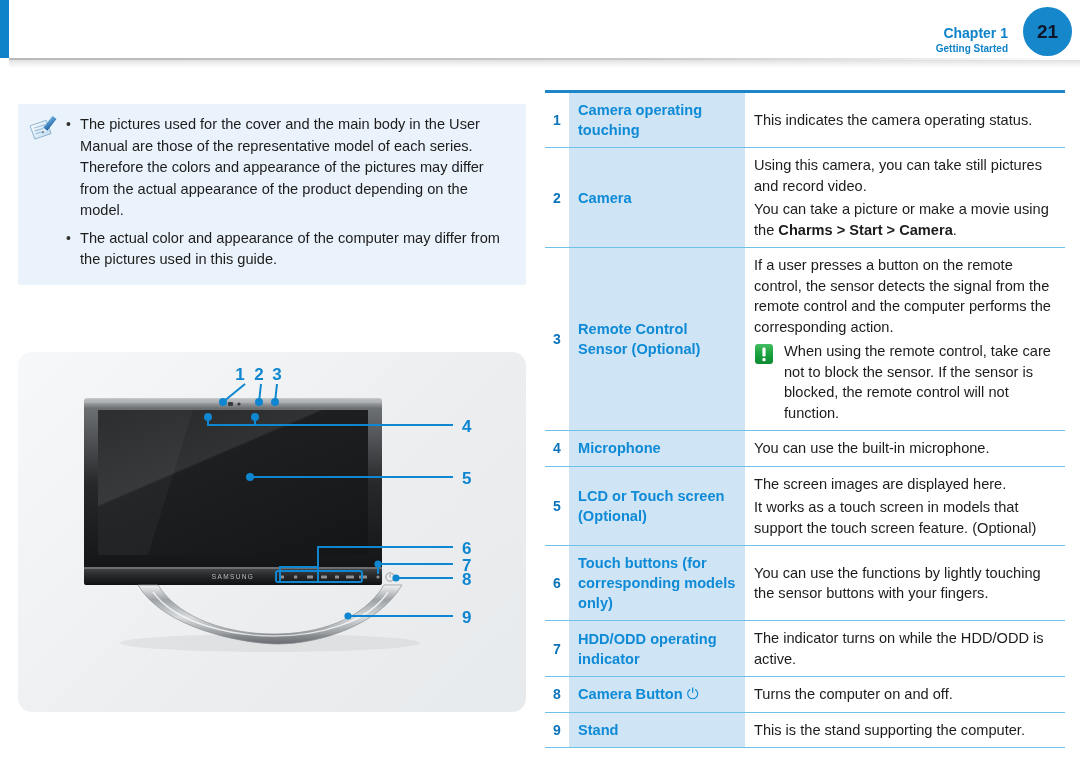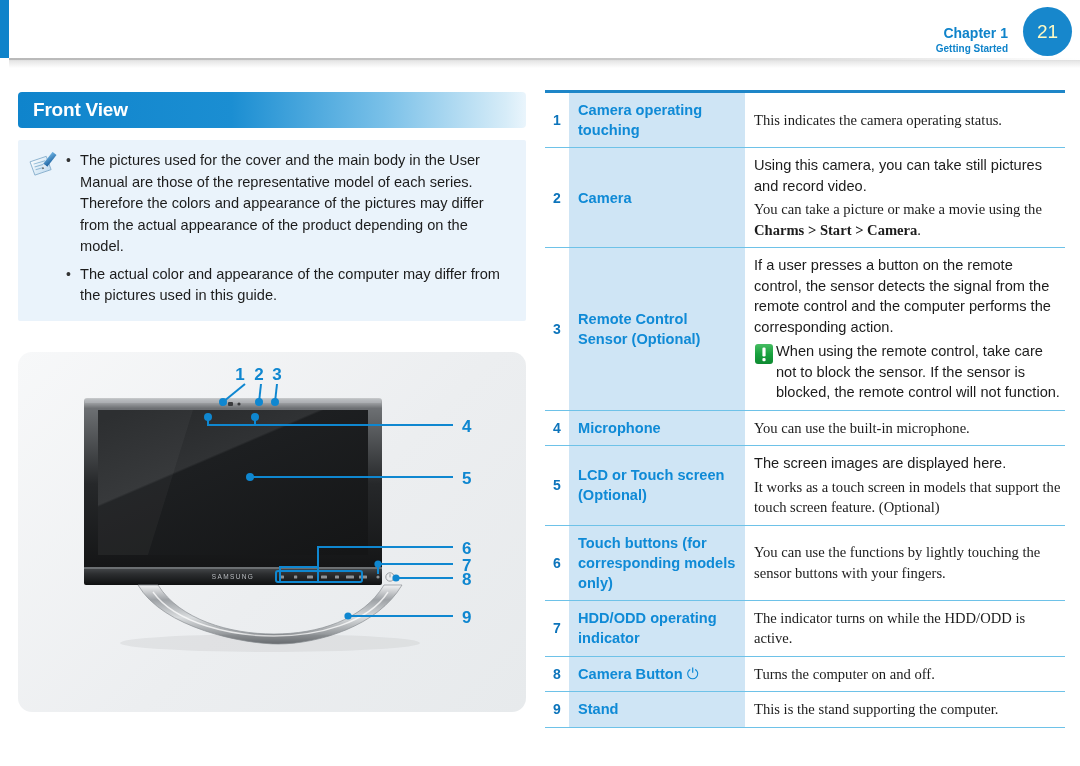--- a/index.html
+++ b/index.html
@@ -31,22 +31,22 @@
   }
   .chapter-block {
     position:absolute; right:72px; top:24px; text-align:right;
     color:#0f83ca; font-weight:bold; line-height:1.32;
   }
   .chapter-line1 { font-size:14px; }
   .chapter-line2 { font-size:10px; }
   .page-circle {
     position:absolute; right:8px; top:7px;
     width:49px; height:49px; border-radius:50%;
-    background:#1787cc; color:#fef9c3;
-    font-size:19px; font-weight:normal;
+    background:#1787cc; color:#0f172a;
+    font-size:19px; font-weight:bold;
     display:flex; align-items:center; justify-content:center;
   }
 
   
   .left-col { position:absolute; left:18px; top:92px; width:508px; }
 
   .section-head {
     width:508px; height:36px; border-radius:4px;
     background:linear-gradient(to right,#0f84cc 0%, #1b8ed2 42%, #79c0e8 72%, #d6ecf8 96%, #eaf5fc 100%);
     display:flex; align-items:center;
@@ -96,24 +96,24 @@
   }
   td.desc {
     background:#ffffff; color:#1c1c1c;
     font-size:14.6px; line-height:20.5px;
     padding:7px 4px 7px 9px;
   }
   tr.row { border-bottom:1.6px solid #6ec2e8; }
   tr.toprule td { border-top:3px solid #1e86c8; }
   tr.lastrow { border-bottom:1.6px solid #6ec2e8; }
   .desc-p { margin-bottom:3px; }
-  .desc-p:last-child { margin-bottom:0;font-family:Liberation Serif, serif; }
+  .desc-p:last-child { margin-bottom:0; }
   .bold { font-weight:bold; }
   .caution {
-    display:flex; gap:0; margin-top:4px;
+    display:flex; gap:8px; margin-top:4px;
   }
   .caution-icon { flex:0 0 22px; padding-top:2px; }
   .caution-text { font-size:14.6px; line-height:20.5px; }
   .pwr-glyph { font-size:15px; font-weight:normal; }
 </style>
 </head>
 <body>
 
 <div id="page">
 
@@ -123,23 +123,20 @@
       <div class="chapter-line1">Chapter 1</div>
       <div class="chapter-line2">Getting Started</div>
     </div>
     <div class="page-circle">21</div>
     <div class="header-rule"></div>
     <div class="header-rule2"></div>
   </div>
 
   <div class="left-col">
 
-    <div class="section-head">
-      <span class="section-head-text">Front View</span>
-    </div>
 
     <div class="note-box">
       <div class="note-icon">
         <svg width="32" height="26" viewBox="0 0 32 26">
           <defs>
             <linearGradient id="padg" x1="0" y1="0" x2="1" y2="1">
               <stop offset="0" stop-color="#ffffff"></stop>
               <stop offset="1" stop-color="#bcd9ef"></stop>
             </linearGradient>
             <linearGradient id="peng" x1="0" y1="0" x2="1" y2="1">

